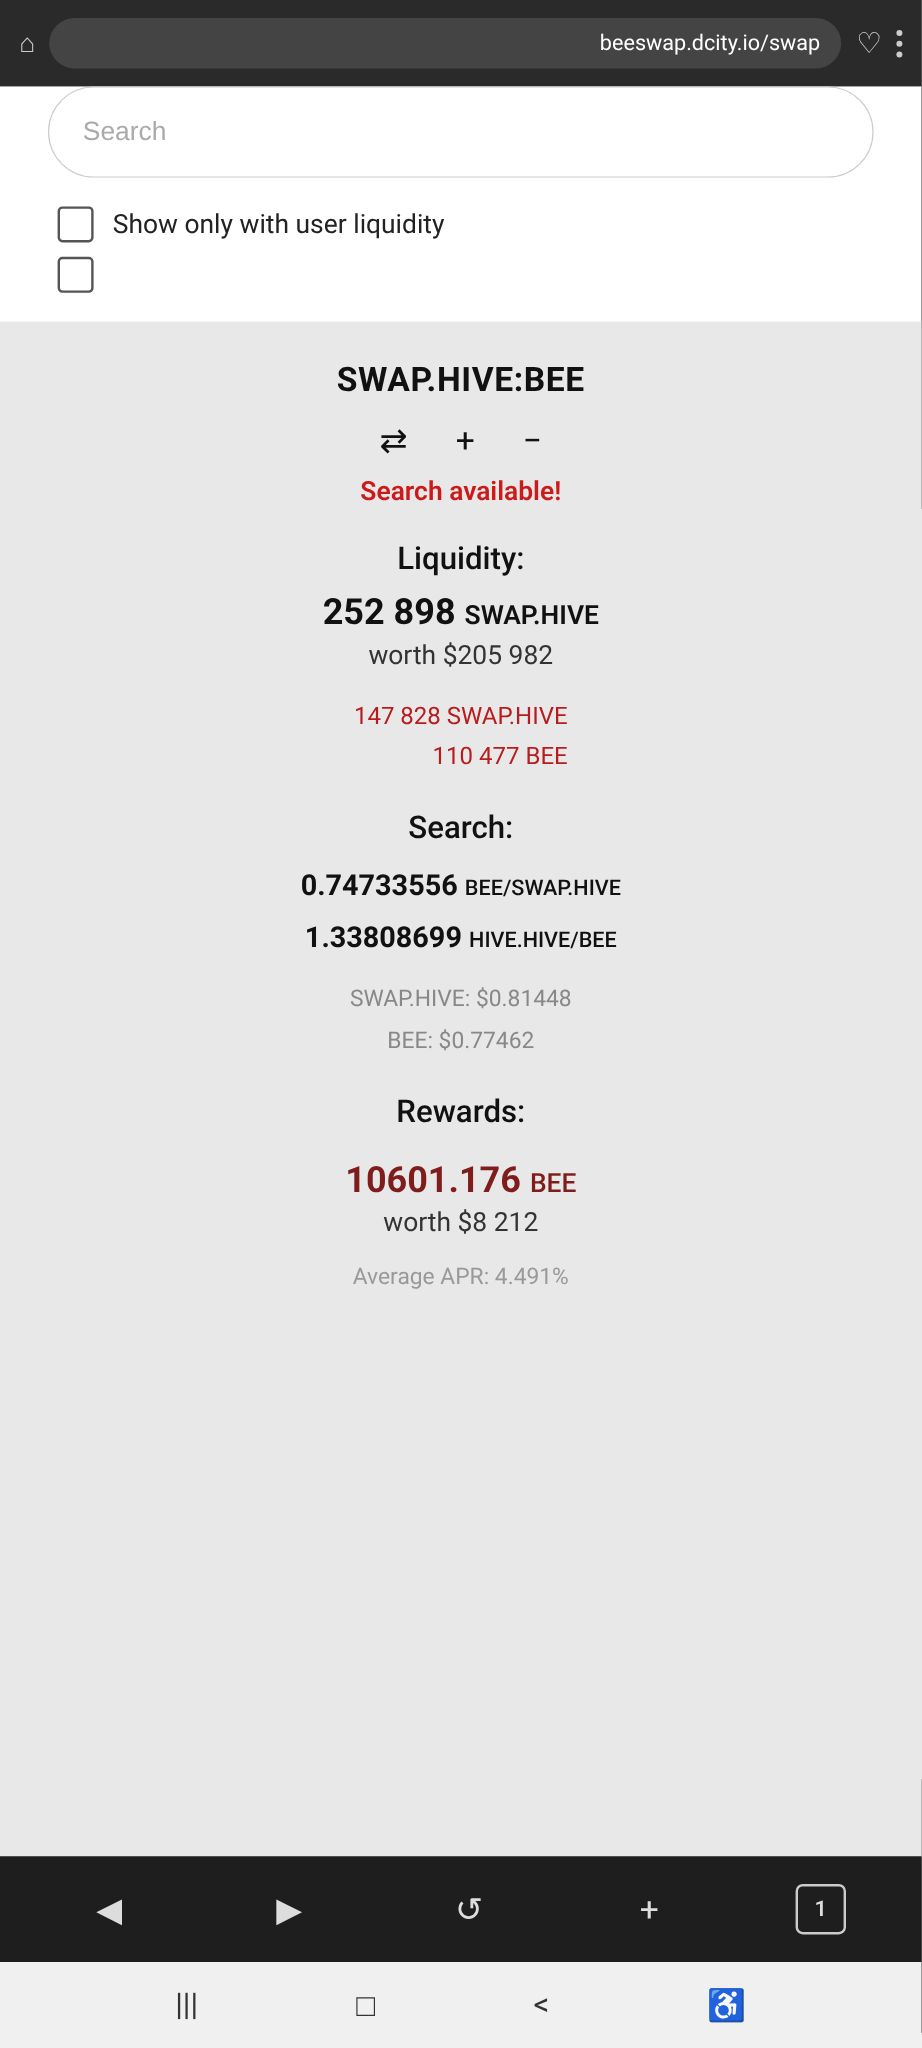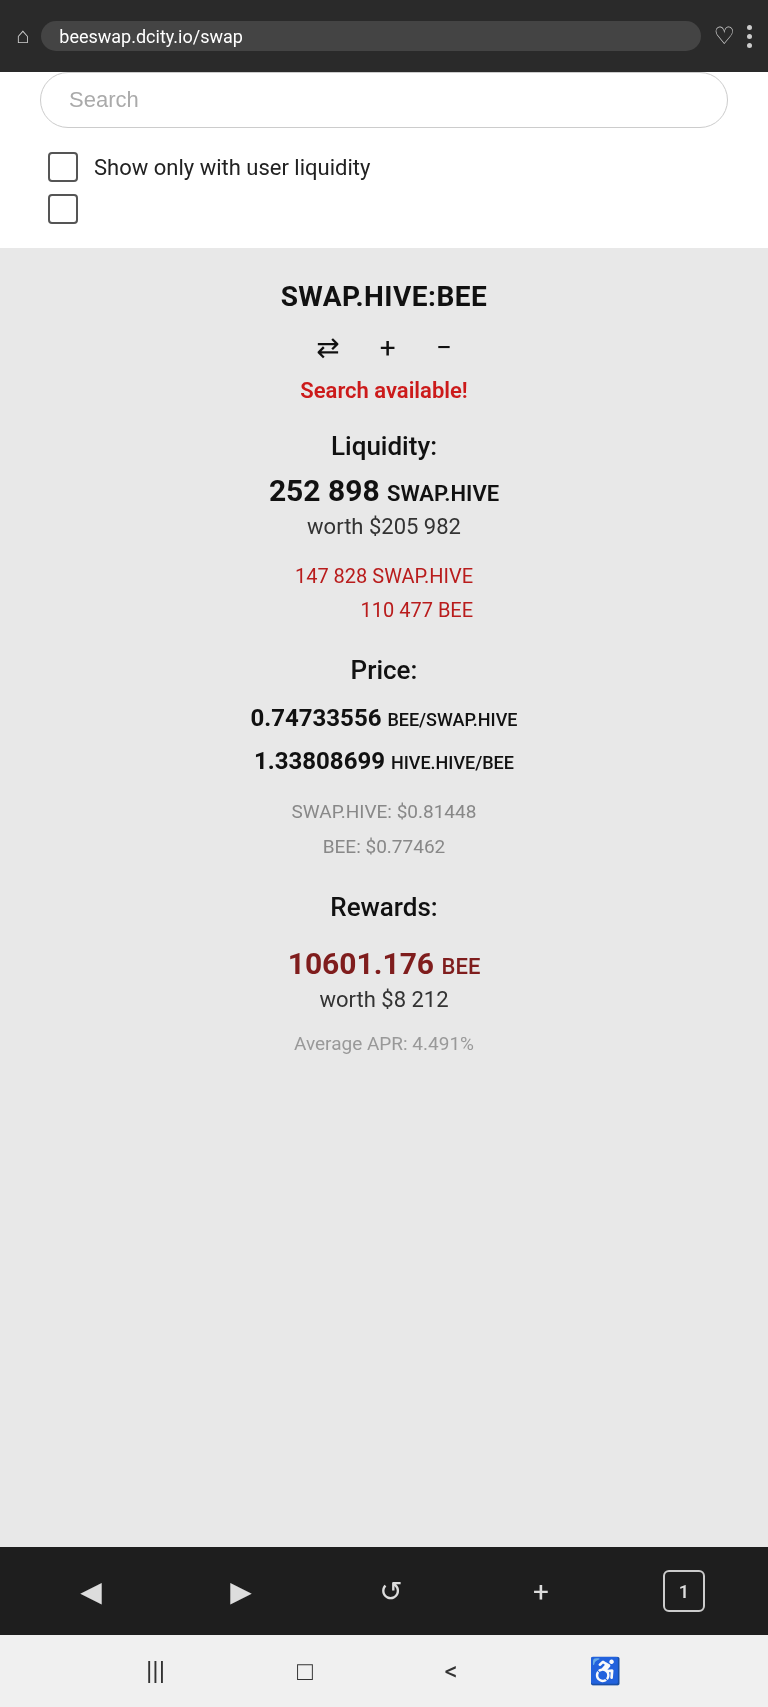--- a/index.html
+++ b/index.html
@@ -27,24 +27,25 @@
 
     .browser-bar .home-icon {
       color: #ccc;
       font-size: 22px;
     }
 
     .browser-bar .url-box {
       flex: 1;
       background: #444;
       border-radius: 24px;
-      height: 30px;
+      height: 42px;
       display: flex;
       align-items: center;
       padding: 0 18px;
+      justify-content: flex-end;
     }
 
     .browser-bar .url-text {
       color: #fff;
       font-size: 18px;
     }
 
     .browser-bar .heart-icon {
       color: #ccc;
       font-size: 24px;
@@ -96,21 +97,21 @@
       margin-bottom: 24px;
     }
 
     
     .search-container {
       padding: 0 40px 24px;
     }
 
     .search-input {
       width: 100%;
-      height: 56px;
+      height: 76px;
       border: 1.5px solid #ccc;
       border-radius: 40px;
       padding: 0 28px;
       font-size: 22px;
       color: #8b5cf6;
       outline: none;
       background: #fff;
     }
 
     .search-input::placeholder {
@@ -372,21 +373,21 @@
     <div class="section-label">Liquidity:</div>
     <div class="liquidity-main">
       <span>252 898</span> <span class="unit">SWAP.HIVE</span>
     </div>
     <div class="worth-text">worth $205 982</div>
     <div class="liquidity-detail">
       <span>147 828 SWAP.HIVE</span><br>
       <span>110 477 BEE</span>
     </div>
 
-    <div class="section-label">Price:</div>
+    <div class="section-label">Search:</div>
     <div class="price-section">
       <div class="price-row">
         <span>0.74733556</span> <span class="unit">BEE/SWAP.HIVE</span>
       </div>
       <div class="price-row">
         <span>1.33808699</span> <span class="unit">HIVE.HIVE/BEE</span>
       </div>
     </div>
     <div class="price-detail">
       <span>SWAP.HIVE: $0.81448</span><br>

